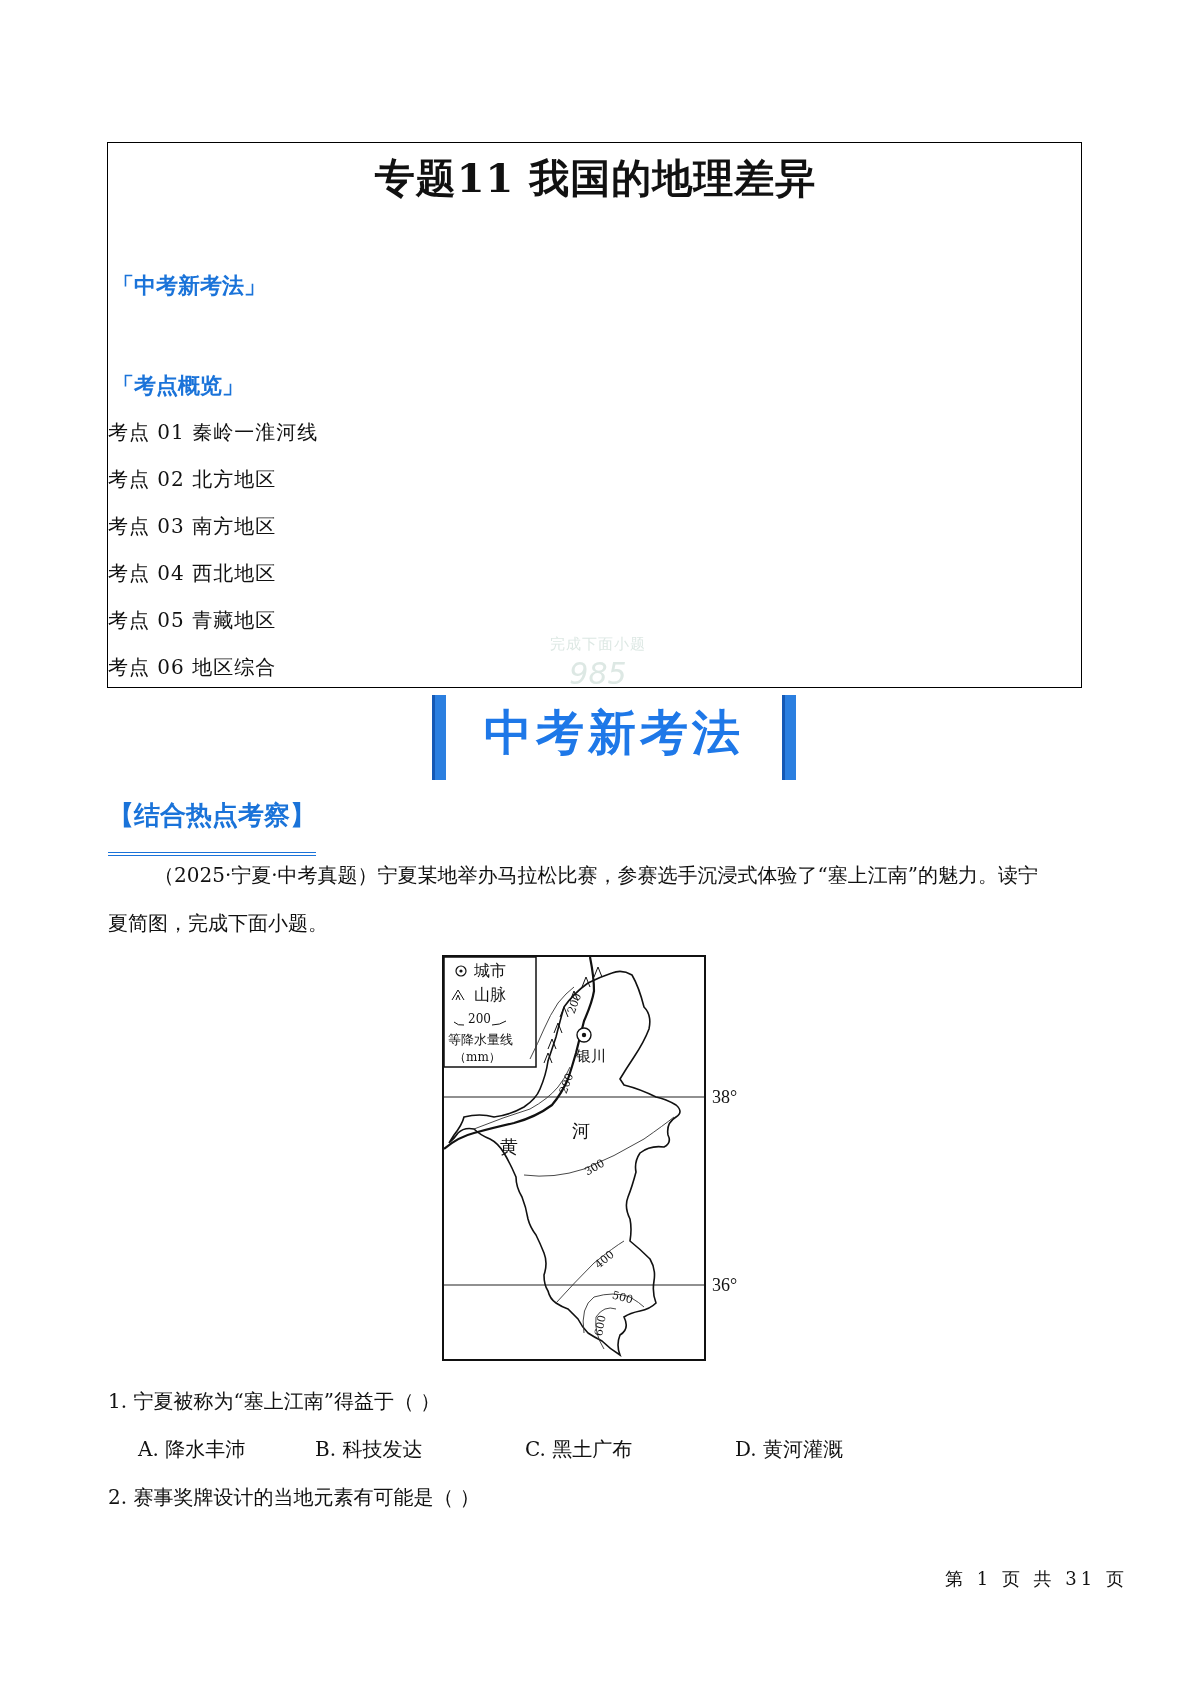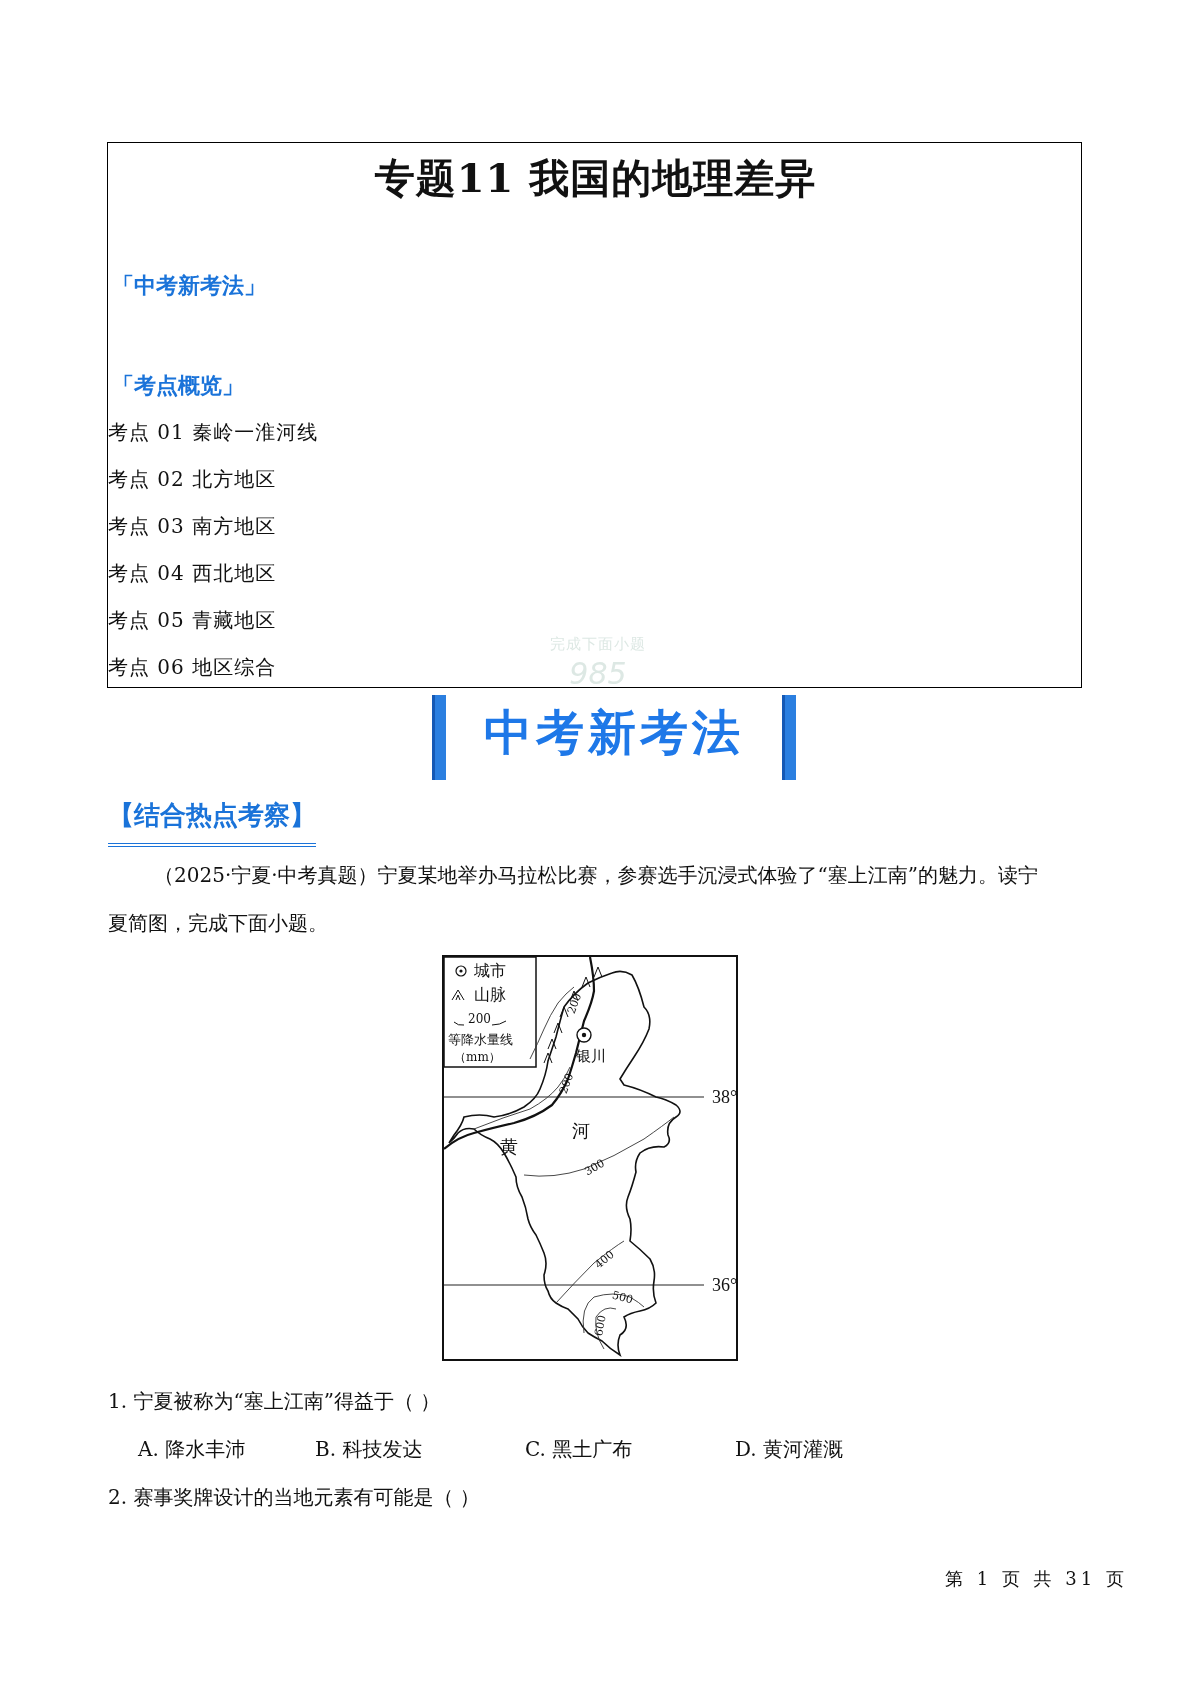--- a/index.html
+++ b/index.html
@@ -13,23 +13,23 @@
   .tags { left: 0; top: 181px; font-size: 20px; white-space: nowrap; }
   .toc-item { left: 0; font-size: 20px; white-space: nowrap; letter-spacing: 1px; }
   .watermark { left: 520px; top: 500px; width: 160px; text-align: center; color: #dde8e4; font-family: "DejaVu Sans", sans-serif; }
   .watermark .wm1 { font-size: 15px; letter-spacing: 1px; }
   .watermark .wm2 { font-size: 30px; font-weight: normal; font-style: italic; line-height: 40px; }
   .banner { left: 432px; top: 695px; width: 364px; height: 85px; background: #fff; }
   .banner .bar { position: absolute; top: 0; width: 14px; height: 85px; background: #2b7fe0; border-left: 3px solid #1559b5; box-sizing: border-box; }
   .banner .bar.l { left: 0; } .banner .bar.r { right: 0; }
   .banner .txt { position: absolute; left: 22px; right: 22px; top: 6px; text-align: center; font-size: 48px; font-weight: bold; color: #1e78e8; letter-spacing: 4px; font-family: "DejaVu Sans", sans-serif; }
   .heading { left: 108px; top: 798px; font-size: 26px; font-weight: bold; color: #1a73d9; font-family: "DejaVu Sans", sans-serif;
-             border-bottom: 4px double #1a73d9; padding-bottom: 10px; text-align: center; }
+             border-bottom: 4px double #1a73d9; padding-bottom: 19px; text-align: center; }
   .para { left: 108px; width: 975px; font-size: 20px; line-height: 50px; }
-  .map { left: 442px; top: 955px; width: 296px; height: 406px; border: 2px solid #111; box-sizing: border-box; }
+  .map { left: 442px; top: 955px; width: 264px; height: 406px; border: 2px solid #111; box-sizing: border-box; }
   .q { left: 108px; font-size: 20px; white-space: nowrap; }
   .opt { font-size: 20px; white-space: nowrap; }
   .footer { left: 945px; top: 1567px; font-size: 18px; letter-spacing: 4px; white-space: nowrap; }
   .deg { font-size: 18px; font-family: "Liberation Serif", serif; }
 </style>
 </head>
 <body>
 
 <div class="abs toc-box">
   <div class="abs title">专题11  我国的地理差异</div>

